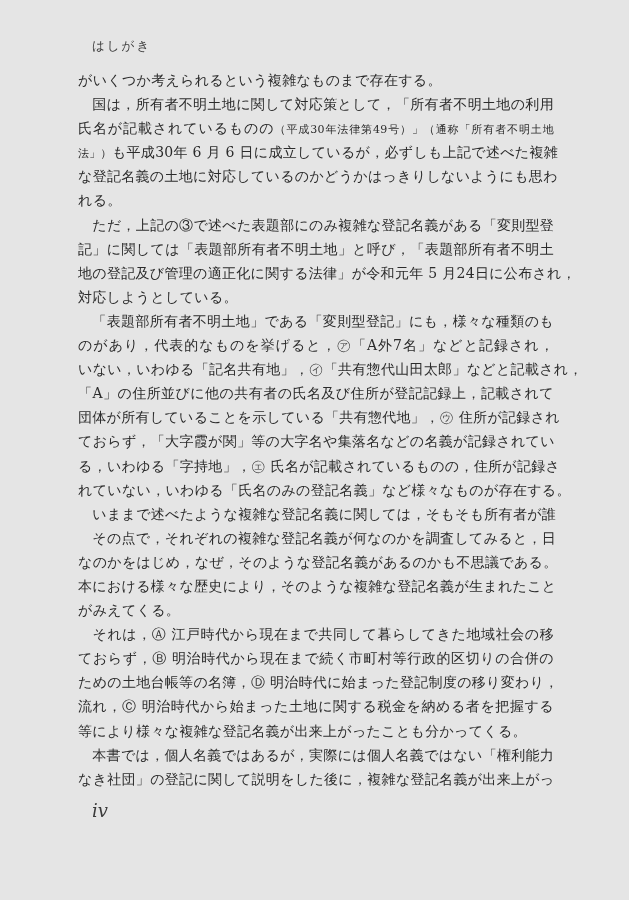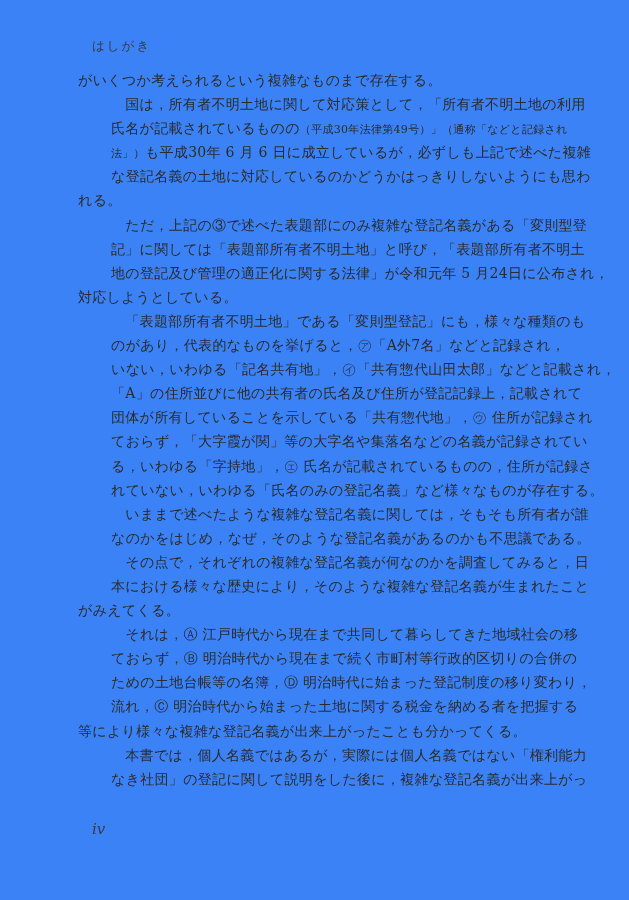--- a/index.html
+++ b/index.html
@@ -4,21 +4,21 @@
 <style>
   html, body {
     margin: 0;
     padding: 0;
     background: #ffffff;
   }
   .page {
     position: relative;
     width: 629px;
     height: 900px;
-    background: #3b82f6;
+    background: #e5e5e5;
     font-family: "DejaVu Serif", "Liberation Serif", serif;
     color: #2b2b2b;
     overflow: hidden;
   }
   .running-head {
     position: absolute;
     left: 92px;
     top: 38px;
     font-size: 12.5px;
     letter-spacing: 2px;
@@ -33,62 +33,61 @@
   .line {
     font-size: 14px;
     line-height: 24.1px;
     height: 24.1px;
     white-space: nowrap;
     letter-spacing: 0.3px;
   }
   .line.just {
     text-align: justify;
     text-align-last: justify;
-    margin-left: 33px;
   }
   .small {
     font-size: 11px;
   }
   .folio {
     position: absolute;
     left: 92px;
-    top: 820px;
+    top: 800px;
     font-style: italic;
-    font-size: 15px;
+    font-size: 18px;
     color: #3a3a3a;
   }
 </style>
 </head>
 <body>
 
 <div class="page">
   <div class="running-head">はしがき</div>
 
   <div class="body-text" id="body-text">
       <div class="line"><span>がいくつか考えられるという複雑なものまで存在する。</span></div>
       <div class="line just"><span>　国は，所有者不明土地に関して対応策として，「所有者不明土地の利用</span></div>
-      <div class="line just"><span>氏名が記載されているものの</span><span class="small">（平成30年法律第49号）」（通称「などと記録され</span></div>
+      <div class="line just"><span>氏名が記載されているものの</span><span class="small">（平成30年法律第49号）」（通称「所有者不明土地</span></div>
       <div class="line just"><span class="small">法」）</span><span>も平成30年 6 月 6 日に成立しているが，必ずしも上記で述べた複雑</span></div>
       <div class="line just"><span>な登記名義の土地に対応しているのかどうかはっきりしないようにも思わ</span></div>
       <div class="line"><span>れる。</span></div>
       <div class="line just"><span>　ただ，上記の③で述べた表題部にのみ複雑な登記名義がある「変則型登</span></div>
       <div class="line just"><span>記」に関しては「表題部所有者不明土地」と呼び，「表題部所有者不明土</span></div>
       <div class="line just"><span>地の登記及び管理の適正化に関する法律」が令和元年 5 月24日に公布され，</span></div>
       <div class="line"><span>対応しようとしている。</span></div>
       <div class="line just"><span>　「表題部所有者不明土地」である「変則型登記」にも，様々な種類のも</span></div>
       <div class="line just"><span>のがあり，代表的なものを挙げると，㋐「A外7名」などと記録され，</span></div>
       <div class="line just"><span>いない，いわゆる「記名共有地」，㋑「共有惣代山田太郎」などと記載され，</span></div>
       <div class="line just"><span>「A」の住所並びに他の共有者の氏名及び住所が登記記録上，記載されて</span></div>
       <div class="line just"><span>団体が所有していることを示している「共有惣代地」，㋒ 住所が記録され</span></div>
       <div class="line just"><span>ておらず，「大字霞が関」等の大字名や集落名などの名義が記録されてい</span></div>
       <div class="line just"><span>る，いわゆる「字持地」，㋓ 氏名が記載されているものの，住所が記録さ</span></div>
       <div class="line just"><span>れていない，いわゆる「氏名のみの登記名義」など様々なものが存在する。</span></div>
       <div class="line just"><span>　いままで述べたような複雑な登記名義に関しては，そもそも所有者が誰</span></div>
+      <div class="line just"><span>　その点で，それぞれの複雑な登記名義が何なのかを調査してみると，日</span></div>
       <div class="line just"><span>なのかをはじめ，なぜ，そのような登記名義があるのかも不思議である。</span></div>
-      <div class="line just"><span>　その点で，それぞれの複雑な登記名義が何なのかを調査してみると，日</span></div>
       <div class="line just"><span>本における様々な歴史により，そのような複雑な登記名義が生まれたこと</span></div>
       <div class="line"><span>がみえてくる。</span></div>
       <div class="line just"><span>　それは，Ⓐ 江戸時代から現在まで共同して暮らしてきた地域社会の移</span></div>
       <div class="line just"><span>ておらず，Ⓑ 明治時代から現在まで続く市町村等行政的区切りの合併の</span></div>
       <div class="line just"><span>ための土地台帳等の名簿，Ⓓ 明治時代に始まった登記制度の移り変わり，</span></div>
       <div class="line just"><span>流れ，Ⓒ 明治時代から始まった土地に関する税金を納める者を把握する</span></div>
       <div class="line"><span>等により様々な複雑な登記名義が出来上がったことも分かってくる。</span></div>
       <div class="line just"><span>　本書では，個人名義ではあるが，実際には個人名義ではない「権利能力</span></div>
       <div class="line just"><span>なき社団」の登記に関して説明をした後に，複雑な登記名義が出来上がっ</span></div>
     </div>

